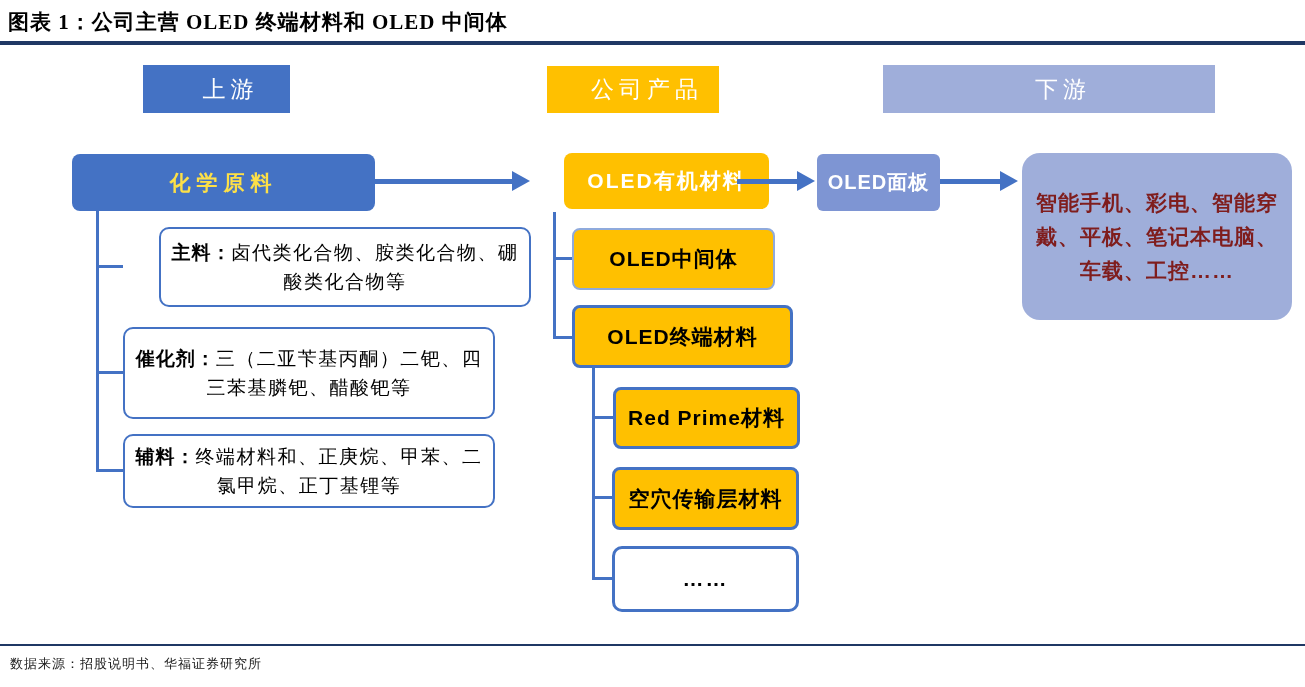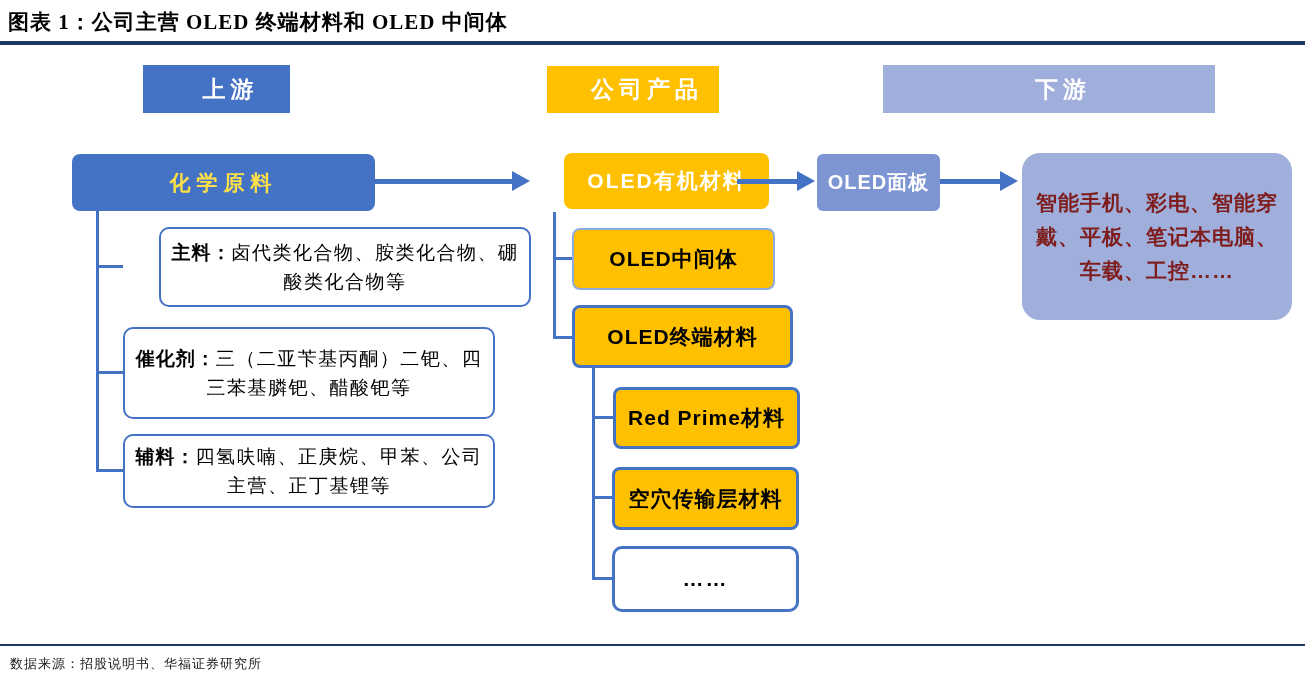--- a/index.html
+++ b/index.html
@@ -10,21 +10,21 @@
     --panel:#7E95D3;
     --border-light:#8FAADC;
   }
   *{margin:0;padding:0;box-sizing:border-box;}
   body{background:#ffffff;font-family:"Liberation Sans", sans-serif;}
   .canvas{position:relative;width:1305px;height:687px;background:#ffffff;overflow:hidden;}
   .abs{position:absolute;}
   .box{display:flex;align-items:center;justify-content:center;text-align:center;}
   .title{font-size:21px;font-weight:bold;color:#000;letter-spacing:1px;font-family:"Liberation Serif", serif;}
   .rule{background:var(--navy);}
-  .hdr{font-size:23px;font-weight:bold;color:#fff;letter-spacing:5px;padding-left:28px;}
+  .hdr{font-size:23px;font-weight:normal;color:#fff;letter-spacing:5px;padding-left:28px;}
   .hdr-blue{background:var(--blue);}
   .hdr-yellow{background:var(--yellow);}
   .hdr-peri{background:var(--peri);}
   .node{font-weight:bold;border-radius:8px;}
   .node-blue{background:var(--blue);color:#fde047;font-size:21px;letter-spacing:6px;}
   .node-yellow{background:var(--yellow);color:#fff;font-size:21px;letter-spacing:2px;}
   .node-panel{background:var(--panel);color:#fff;font-size:20px;letter-spacing:1px;border-radius:6px;}
   .node-big{background:var(--peri);color:#7f1d1d;font-size:21px;letter-spacing:1px;
             border-radius:18px;font-weight:bold;line-height:34px;}
   .node-big .inner{width:248px;}
@@ -79,21 +79,21 @@
   <div class="abs line" style="left:96px;top:371px;width:27px;height:3px;"></div>
   <div class="abs line" style="left:96px;top:469px;width:27px;height:3px;"></div>
 
   <div class="abs box matbox" style="left:123px;top:227px;width:372px;height:80px;margin-left:36px;">
     <div><b>主料：</b><span>卤代类化合物、胺类化合物、硼酸类化合物等</span></div>
   </div>
   <div class="abs box matbox" style="left:123px;top:327px;width:372px;height:92px;">
     <div><b>催化剂：</b><span>三（二亚苄基丙酮）二钯、四三苯基膦钯、醋酸钯等</span></div>
   </div>
   <div class="abs box matbox" style="left:123px;top:434px;width:372px;height:74px;">
-    <div><b>辅料：</b><span>四氢呋喃、正庚烷、甲苯、公司主营、正丁基锂等</span></div>
+    <div><b>辅料：</b><span>终端材料和、正庚烷、甲苯、二氯甲烷、正丁基锂等</span></div>
   </div>
 
   <div class="abs line" style="left:553px;top:212px;width:3px;height:127px;"></div>
   <div class="abs line" style="left:553px;top:257px;width:19px;height:3px;"></div>
   <div class="abs line" style="left:553px;top:336px;width:19px;height:3px;"></div>
 
   <div class="abs box sub sub-lightborder" style="left:572px;top:228px;width:203px;height:62px;">OLED中间体</div>
   <div class="abs box sub sub-blueborder" style="left:572px;top:305px;width:221px;height:63px;">OLED终端材料</div>
 
   <div class="abs line" style="left:592px;top:368px;width:3px;height:212px;"></div>

